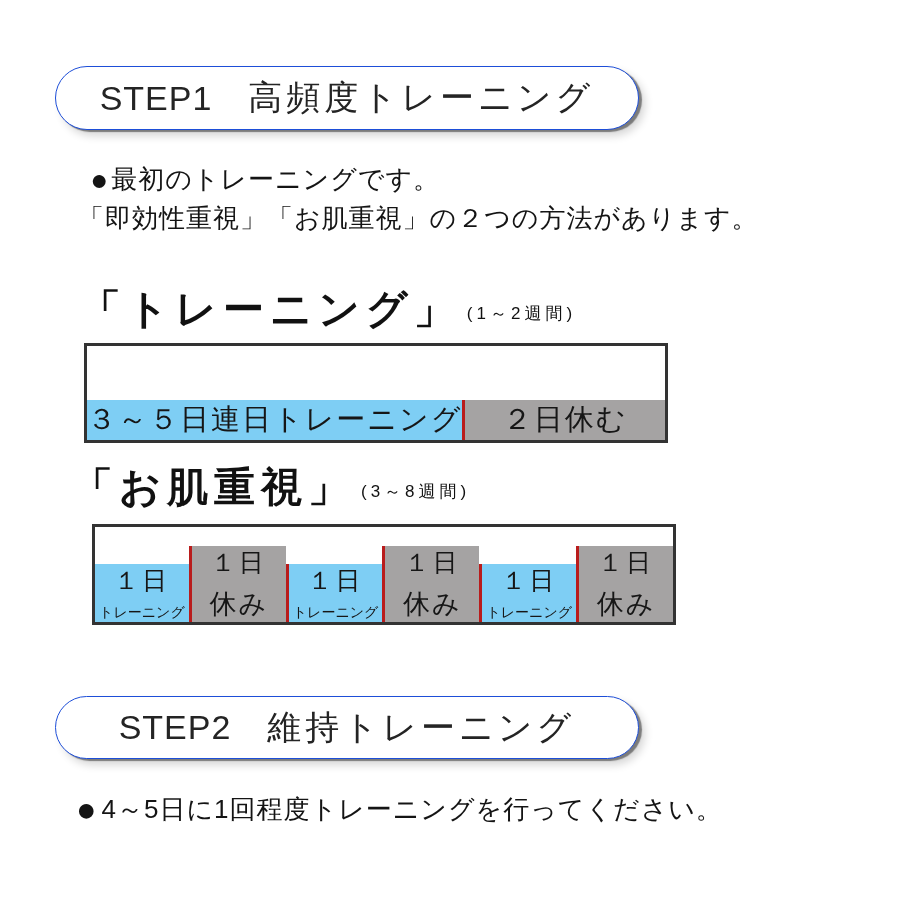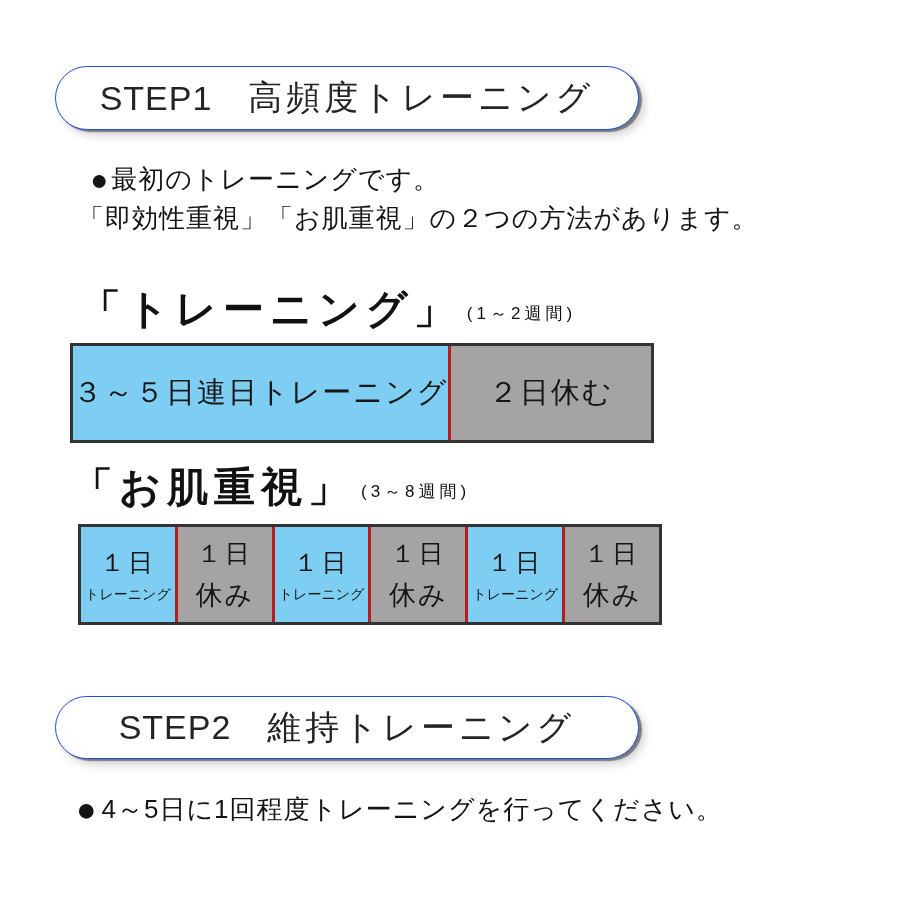--- a/index.html
+++ b/index.html
@@ -83,25 +83,26 @@
     font-size: 17px;
     font-weight: 400;
     letter-spacing: 4px;
     margin-left: 6px;
     padding-top: 8px;
   }
 
   
   .bar {
     position: absolute;
-    left: 70px;
+    left: 84px;
     width: 584px;
     display: flex;
     border: 3px solid #333333;
     background: #ffffff;
+    align-items: flex-end;
   }
   #bar1 { top: 343px; height: 100px; }
   #bar2 { top: 524px; height: 101px; margin-left: 8px; }
   .bar > div + div { border-left: 3px solid #b91c1c; }
 
   .cell {
     display: flex;
     align-items: center;
     justify-content: center;
     font-size: 29px;

